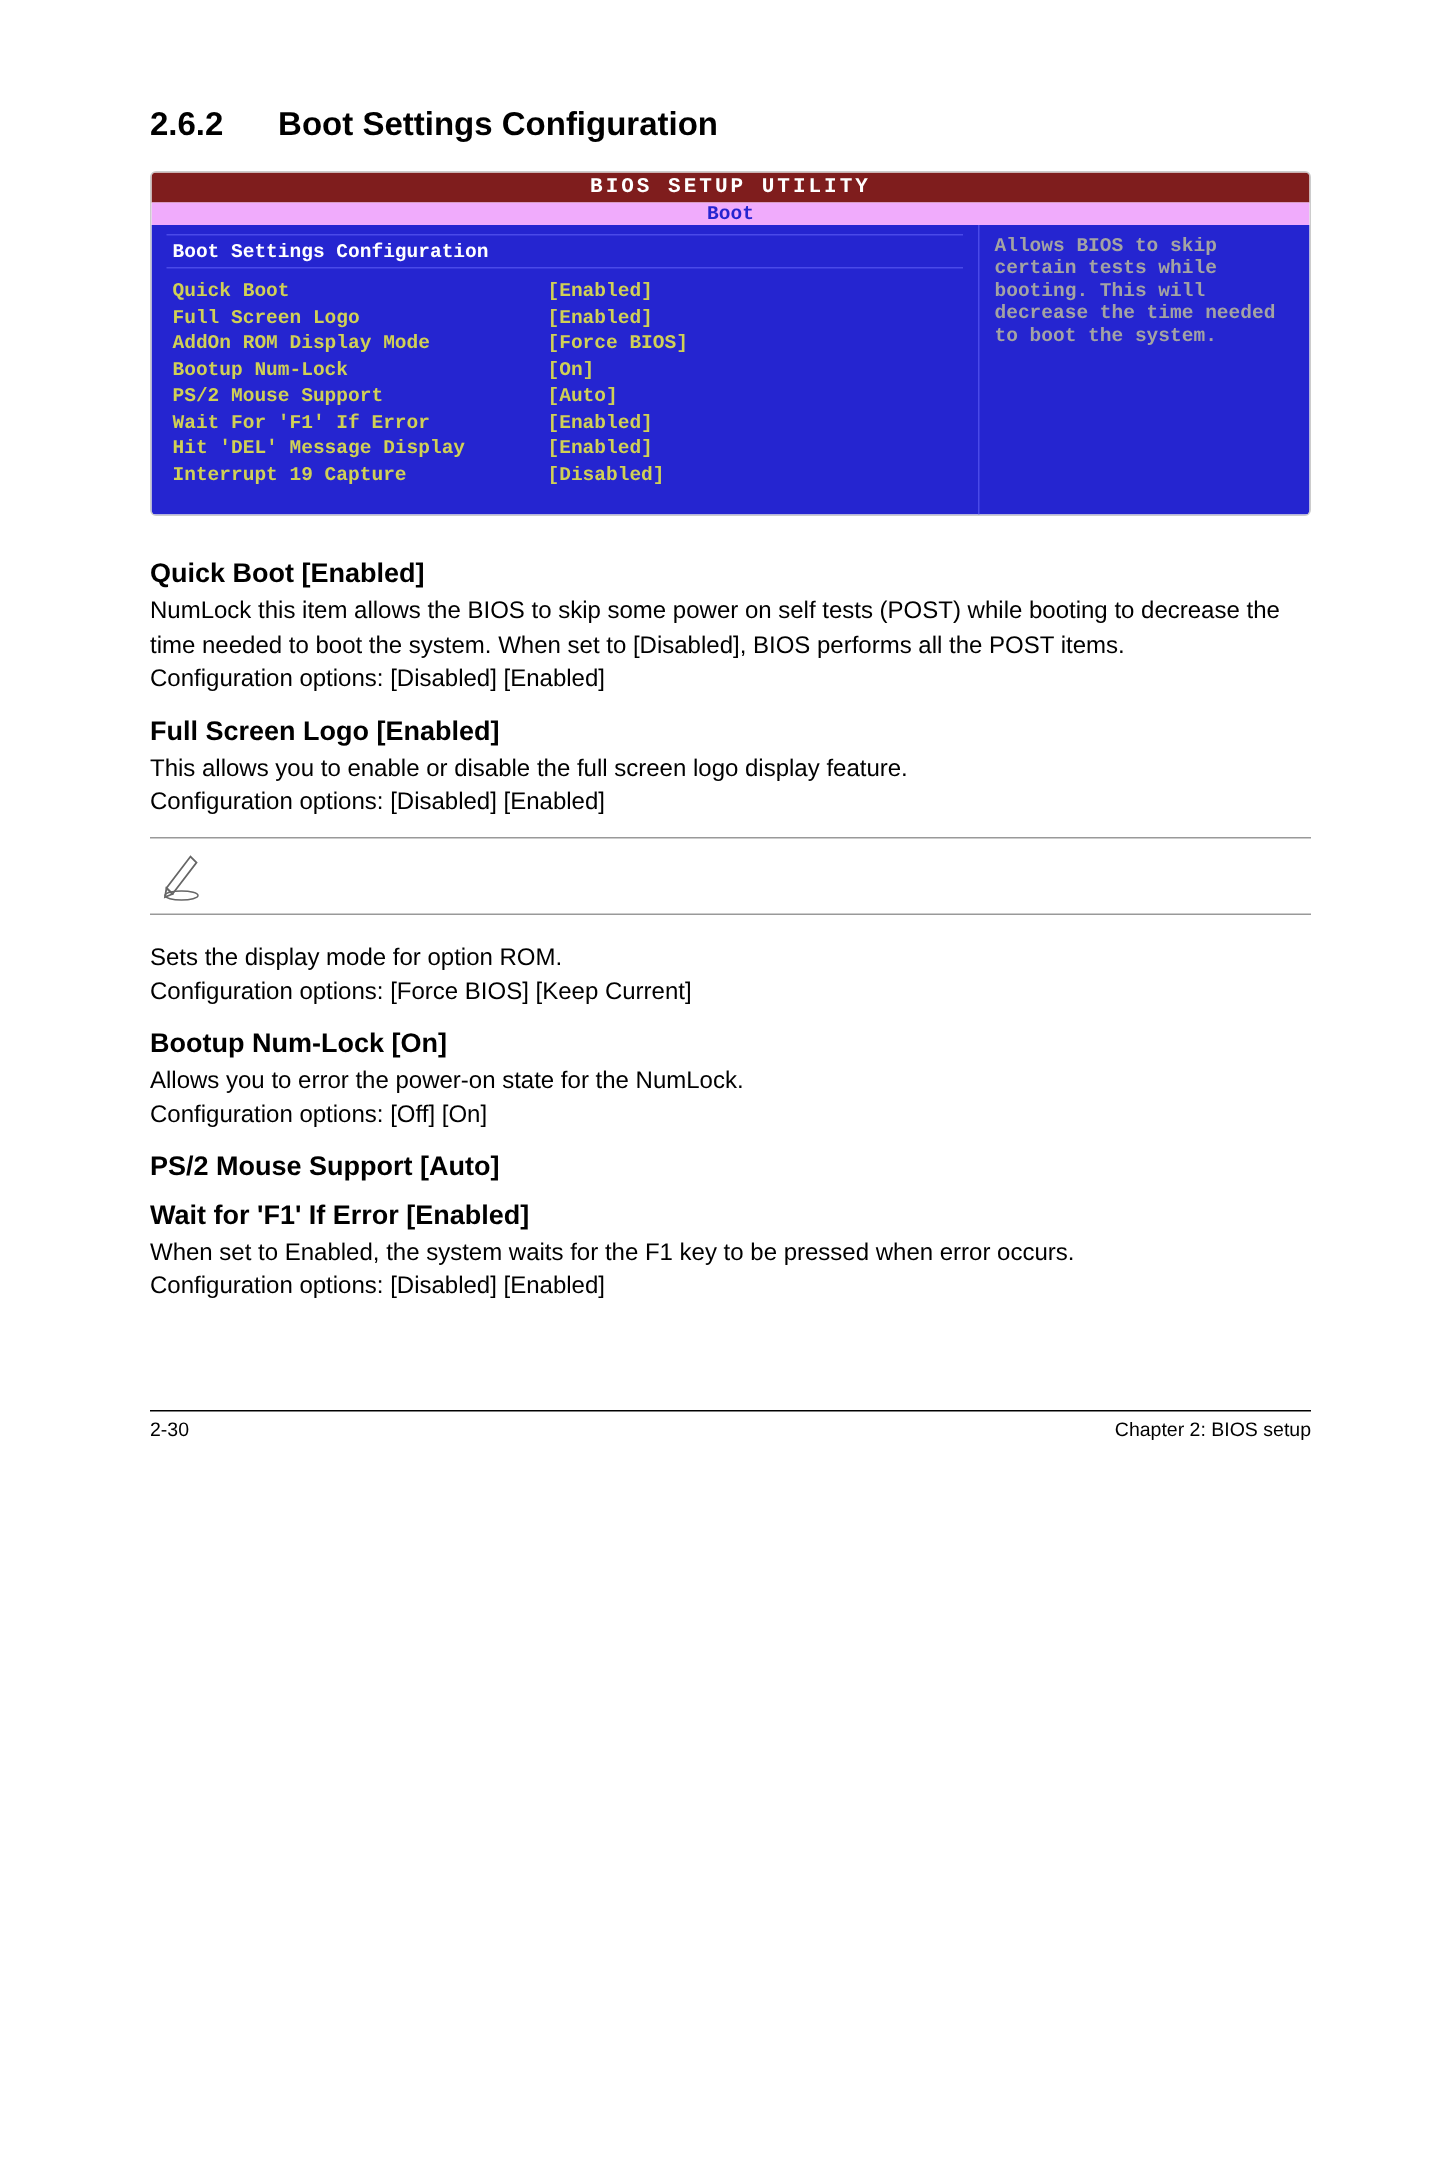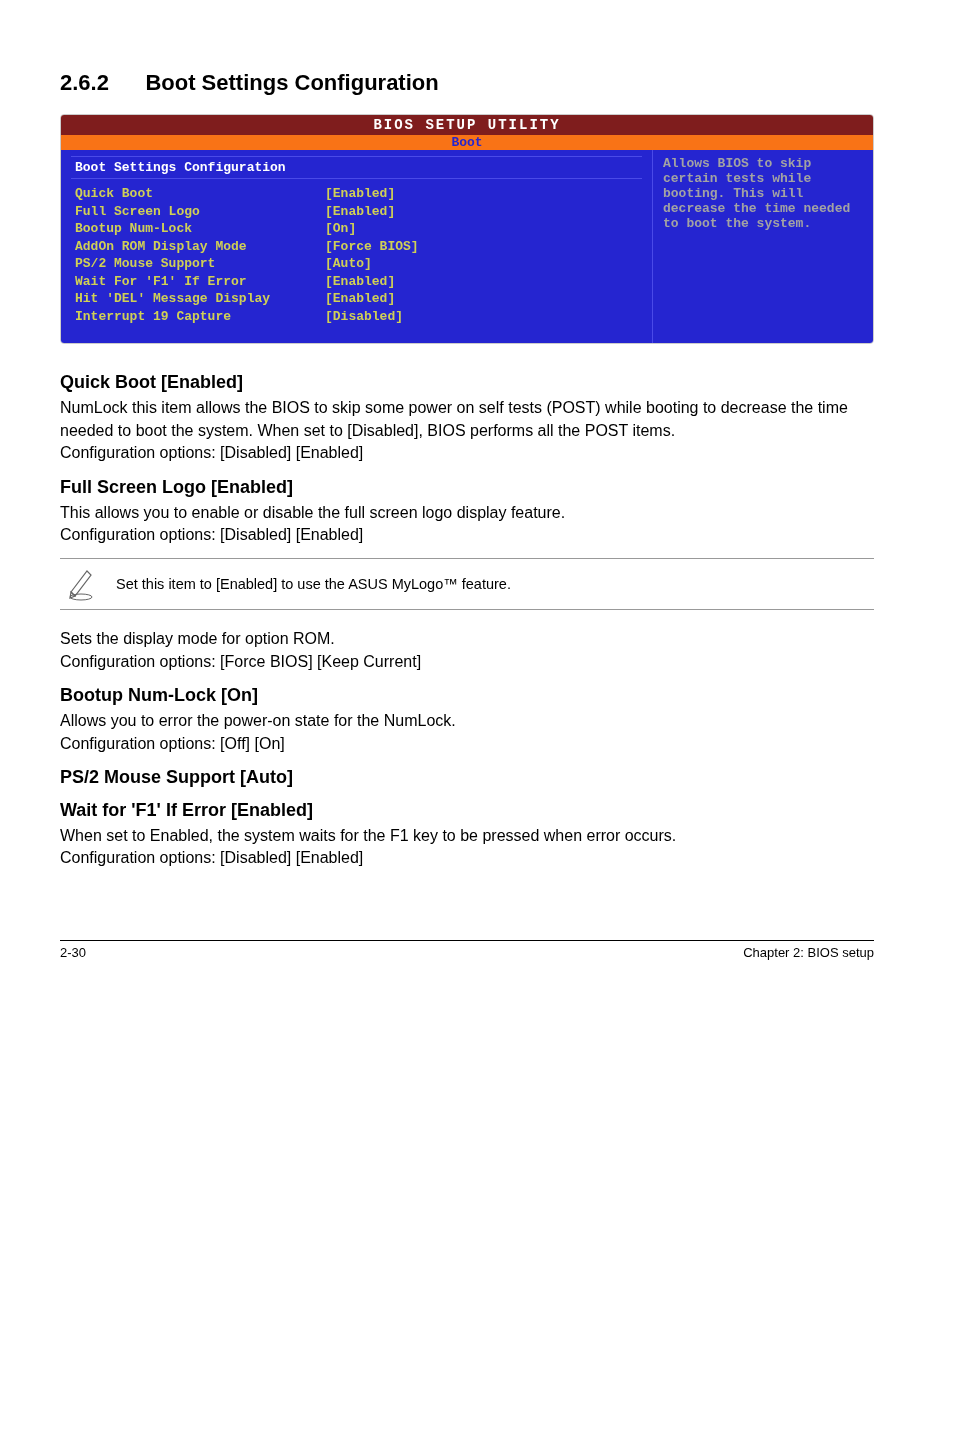--- a/index.html
+++ b/index.html
@@ -4,21 +4,21 @@
 <style>
 body {
   margin: 0;
   padding: 0;
   background: #fff;
   font-family: Arial, Helvetica, sans-serif;
   color: #000;
   width: 954px;
 }
 .page {
-  padding: 70px 80px 40px 60px;
+  padding: 70px 80px 40px 100px;
 }
 .section-num {
   font-size: 22px;
   font-weight: bold;
   display: inline-block;
   margin-right: 32px;
 }
 .section-title {
   font-size: 22px;
   font-weight: bold;
@@ -36,21 +36,21 @@
   background: #7f1d1d;
   color: #fff;
   text-align: center;
   font-family: "Courier New", monospace;
   font-weight: bold;
   font-size: 14px;
   padding: 2px 0;
   letter-spacing: 2px;
 }
 .bios-tab {
-  background: #f97316;
+  background: #f0abfc;
   color: #2525d0;
   font-family: "Courier New", monospace;
   font-weight: bold;
   font-size: 13px;
   text-align: center;
   padding: 0;
 }
 .bios-body {
   display: flex;
   background: #2525d0;
@@ -144,26 +144,26 @@
         <div class="bios-subhead">Boot Settings Configuration</div>
         <div class="bios-row">
           <div class="bios-label">Quick Boot</div>
           <div class="bios-val">[Enabled]</div>
         </div>
         <div class="bios-row">
           <div class="bios-label">Full Screen Logo</div>
           <div class="bios-val">[Enabled]</div>
         </div>
         <div class="bios-row">
+          <div class="bios-label">AddOn ROM Display Mode</div>
+          <div class="bios-val">[Force BIOS]</div>
+        </div>
+        <div class="bios-row">
           <div class="bios-label">Bootup Num-Lock</div>
           <div class="bios-val">[On]</div>
-        </div>
-        <div class="bios-row">
-          <div class="bios-label">AddOn ROM Display Mode</div>
-          <div class="bios-val">[Force BIOS]</div>
         </div>
         <div class="bios-row">
           <div class="bios-label">PS/2 Mouse Support</div>
           <div class="bios-val">[Auto]</div>
         </div>
         <div class="bios-row">
           <div class="bios-label">Wait For 'F1' If Error</div>
           <div class="bios-val">[Enabled]</div>
         </div>
         <div class="bios-row">
@@ -192,21 +192,20 @@
   </div>
 
   <div class="note-box">
     <div class="note-icon">
       <svg viewBox="0 0 34 34" width="34" height="34">
         <ellipse cx="17" cy="30" rx="11" ry="3" fill="none" stroke="#666" stroke-width="1"></ellipse>
         <path d="M7 25 L23 4 L27 8 L11 29 Z" fill="none" stroke="#666" stroke-width="1.2"></path>
         <path d="M7 25 L6 31 L11 29 Z" fill="none" stroke="#666" stroke-width="1.2"></path>
       </svg>
     </div>
-    <div class="note-text">Set this item to [Enabled] to use the ASUS MyLogo™ feature.</div>
   </div>
 
   <div class="para">
     <span>Sets the display mode for option ROM.</span><br>
     <span>Configuration options: [Force BIOS] [Keep Current]</span>
   </div>
 
   <div class="subhead">Bootup Num-Lock [On]</div>
   <div class="para">
     <span>Allows you to error the power-on state for the NumLock.</span><br>

